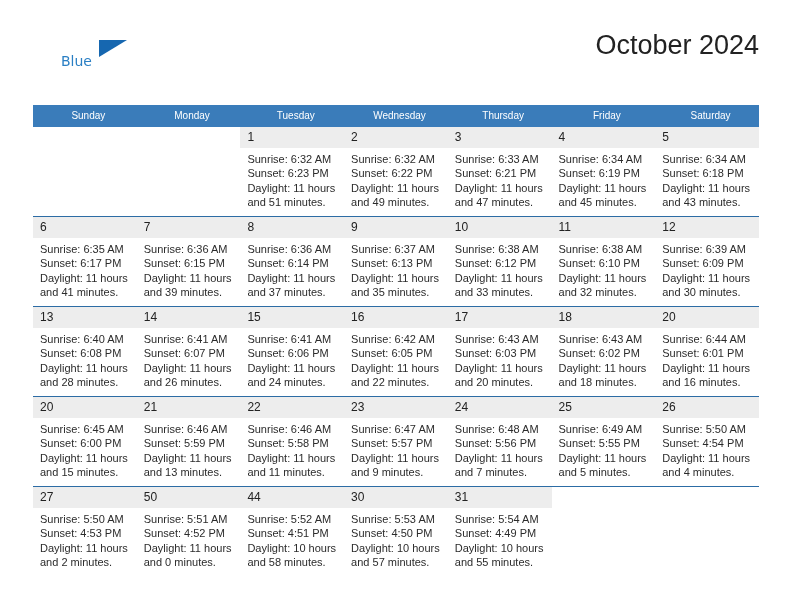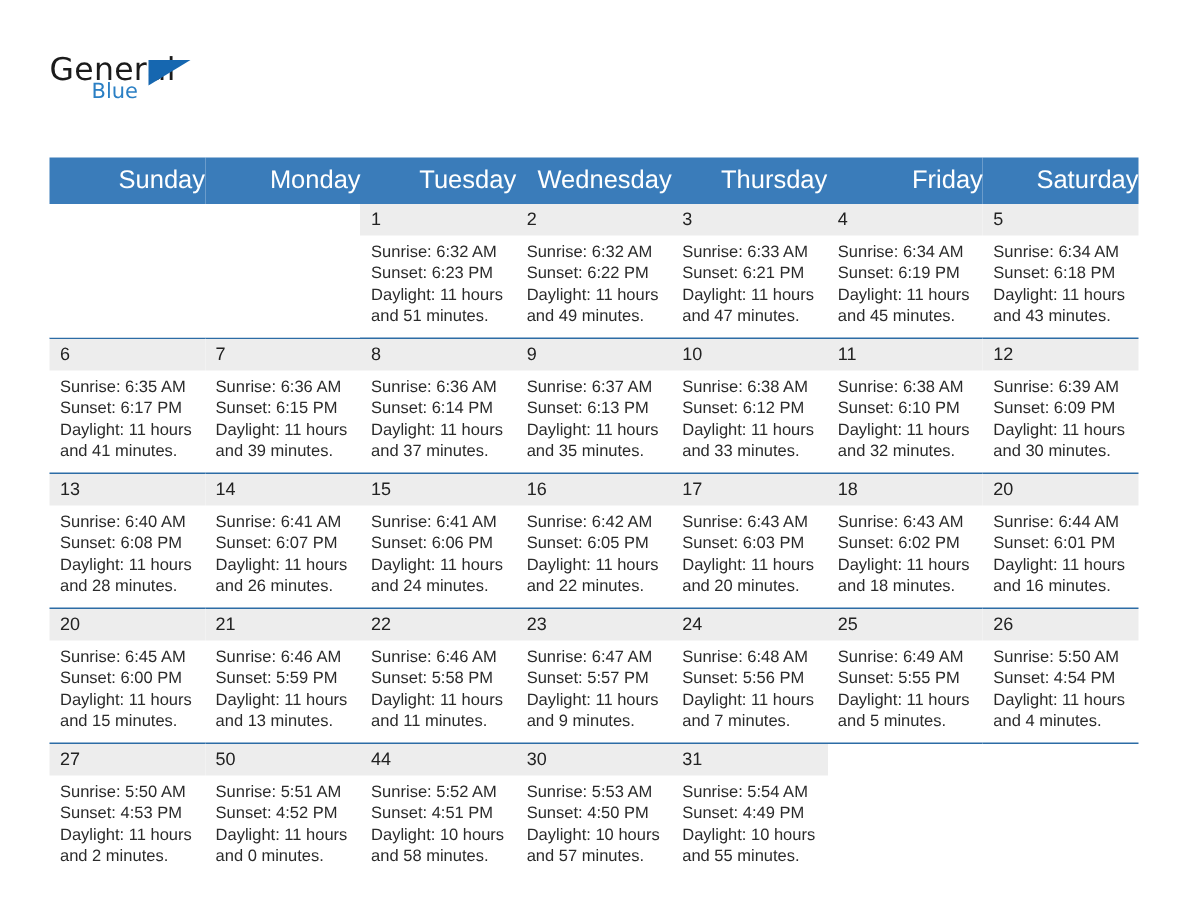--- a/index.html
+++ b/index.html
@@ -91,23 +91,23 @@
     width: 726px;
   }
   .cal-table {
     width: 726px;
     border-collapse: collapse;
     table-layout: fixed;
   }
   .cal-table th {
     background: #3a7cba;
     color: #ffffff;
-    font-size: 17px;
+    font-size: 10px;
     font-weight: normal;
-    text-align: right;
+    text-align: center;
     padding: 5px 0 6px 7px;
     height: 11px;
     border: none;
   }
   .cal-table td {
     vertical-align: top;
     padding: 0;
     border-top: 1px solid #2c6ca5;
     height: 89px;
     background: #ffffff;
@@ -144,26 +144,26 @@
   }
 </style>
 </head>
 <body>
 
 <div class="page">
 
   <div class="header">
 
     <div class="brand">
-      <span class="brand-general">General</span>
       <span class="brand-triangle"></span>
       <span class="brand-blue">Blue</span>
     </div>
 
     <div class="title-block">
+      <div class="cal-title">October 2024</div>
     </div>
 
   </div>
 
   <div class="calendar">
     <table class="cal-table">
       <thead>
         <tr>
           <th>Sunday</th>
           <th>Monday</th>

